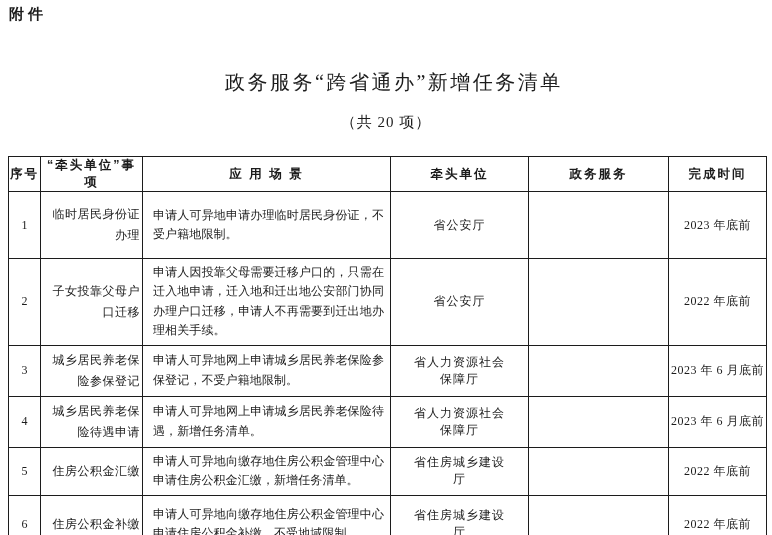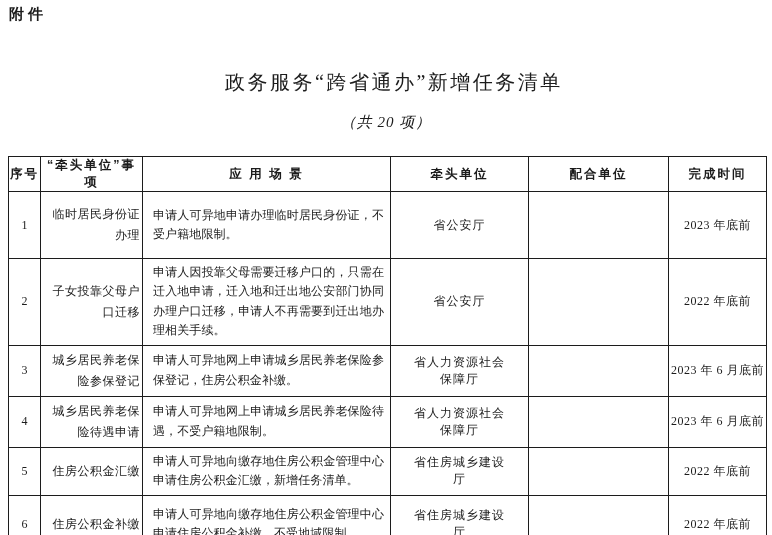--- a/index.html
+++ b/index.html
@@ -36,21 +36,20 @@
     padding-left: 8px;
   }
   .page-subtitle {
     position: absolute;
     top: 113px;
     left: 0;
     width: 100%;
     text-align: center;
     font-size: 15px;
     letter-spacing: 1px;
-    font-style: italic;
   }
   table.task-table {
     position: absolute;
     top: 156px;
     left: 8px;
     width: 758px;
     border-collapse: collapse;
     table-layout: fixed;
   }
   .task-table th, .task-table td {
@@ -125,21 +124,21 @@
     <col style="width:138px">
     <col style="width:140px">
     <col style="width:98px">
   </colgroup>
   <thead>
     <tr class="rh-h">
       <th>序号</th>
       <th>“牵头单位”事项</th>
       <th>应 用 场 景</th>
       <th>牵头单位</th>
-      <th>配合单位</th>
+      <th>政务服务</th>
       <th>完成时间</th>
     </tr>
   </thead>
   <tbody>
     <tr class="rh-1">
       <td class="cell-no">1</td>
       <td class="cell-item">临时居民身份证办理</td>
       <td class="cell-scenario">申请人可异地申请办理临时居民身份证，不受户籍地限制。</td>
       <td class="cell-lead">省公安厅</td>
       <td class="cell-support"></td>
@@ -149,29 +148,29 @@
       <td class="cell-no">2</td>
       <td class="cell-item">子女投靠父母户口迁移</td>
       <td class="cell-scenario">申请人因投靠父母需要迁移户口的，只需在迁入地申请，迁入地和迁出地公安部门协同办理户口迁移，申请人不再需要到迁出地办理相关手续。</td>
       <td class="cell-lead">省公安厅</td>
       <td class="cell-support"></td>
       <td class="cell-deadline">2022 年底前</td>
     </tr>
     <tr class="rh-3">
       <td class="cell-no">3</td>
       <td class="cell-item">城乡居民养老保险参保登记</td>
-      <td class="cell-scenario">申请人可异地网上申请城乡居民养老保险参保登记，住房公积金补缴。</td>
+      <td class="cell-scenario">申请人可异地网上申请城乡居民养老保险参保登记，不受户籍地限制。</td>
       <td class="cell-lead">省人力资源社会保障厅</td>
       <td class="cell-support"></td>
       <td class="cell-deadline">2023 年 6 月底前</td>
     </tr>
     <tr class="rh-4">
       <td class="cell-no">4</td>
       <td class="cell-item">城乡居民养老保险待遇申请</td>
-      <td class="cell-scenario">申请人可异地网上申请城乡居民养老保险待遇，不受户籍地限制。</td>
+      <td class="cell-scenario">申请人可异地网上申请城乡居民养老保险待遇，新增任务清单。</td>
       <td class="cell-lead">省人力资源社会保障厅</td>
       <td class="cell-support"></td>
       <td class="cell-deadline">2023 年 6 月底前</td>
     </tr>
     <tr class="rh-5">
       <td class="cell-no">5</td>
       <td class="cell-item">住房公积金汇缴</td>
       <td class="cell-scenario">申请人可异地向缴存地住房公积金管理中心申请住房公积金汇缴，新增任务清单。</td>
       <td class="cell-lead">省住房城乡建设厅</td>
       <td class="cell-support"></td>

